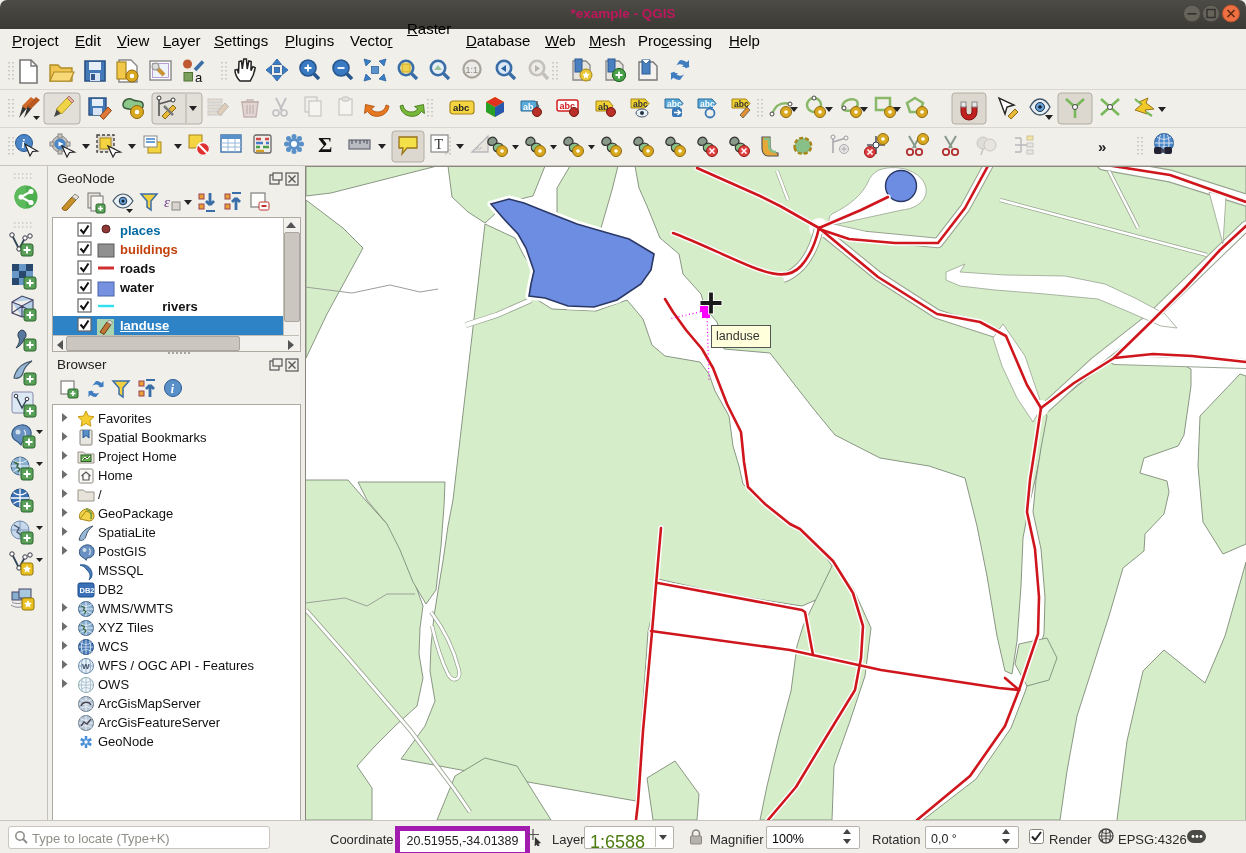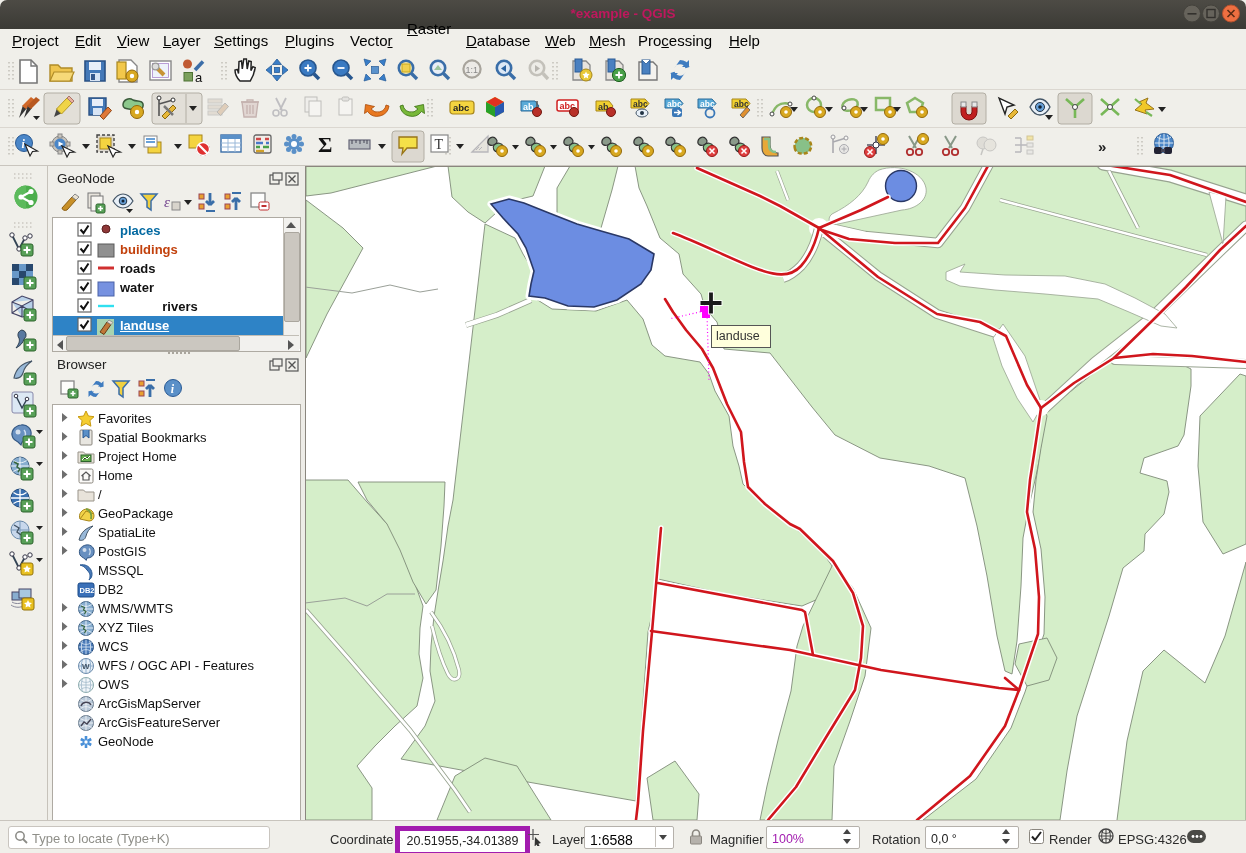--- a/index.html
+++ b/index.html
@@ -997,30 +997,30 @@
     </svg>
 <div class="a" style="left:32px;top:831px;font-size:13px;color:#8f8f89;">Type to locate (Type+K)</div>
 <div class="a lbl" style="left:330px;top:832px;">Coordinate</div>
 <div class="a" style="left:395px;top:826px;width:125px;height:21px;background:#fff;border:5px solid #a21caf;border-radius:0;font-size:12.5px;color:#222;text-align:center;line-height:21px;">20.51955,-34.01389</div>
 <svg class="a" style="left:526px;top:828px" width="18" height="18">
       <path d="M7 1 L7 12 M2 6.5 h11" stroke="#555" stroke-width="1.2"></path>
       <path d="M9 9 l6 6 -2.6 .8 1.6 3 -1.8 1 -1.6 -3.2 -2 2 z" fill="#333"></path>
     </svg>
 <div class="a lbl" style="left:552px;top:832px;">Layers</div>
 <div class="a" style="left:584px;top:826px;width:88px;height:21px;background:#fff;border:1px solid #b5b1ab;border-radius:2px;"></div>
-<div class="a" style="left:590px;top:832px;font-size:14px;color:#000000;">1:6588</div>
+<div class="a" style="left:590px;top:832px;font-size:18px;color:#4d7c0f;">1:6588</div>
 <div class="a" style="left:655px;top:826px;width:1px;height:21px;background:#c5c1bb;"></div>
 <div class="a" style="left:659px;top:835px;width:0;height:0;border-left:4.5px solid transparent;border-right:4.5px solid transparent;border-top:5.5px solid #444;"></div>
 <svg class="a" style="left:689px;top:828px" width="15" height="18">
       <rect x="1.5" y="8" width="11" height="8" rx="1" fill="#b5b1ab" stroke="#8a867f"></rect>
       <path d="M3.5 8 V5.5 a3.5 3.5 0 0 1 7 0 V8" fill="none" stroke="#8a867f" stroke-width="1.6"></path>
     </svg>
 <div class="a lbl" style="left:710px;top:832px;">Magnifier</div>
 <div class="a" style="left:766px;top:826px;width:92px;height:21px;background:#fff;border:1px solid #b5b1ab;border-radius:2px;"></div>
-<div class="a" style="left:772px;top:832px;font-size:12.5px;color:#a21caf;">100%</div>
+<div class="a" style="left:772px;top:832px;font-size:12.5px;color:#000000;">100%</div>
 <div class="a" style="left:843px;top:829px;width:0;height:0;border-left:4px solid transparent;border-right:4px solid transparent;border-bottom:5px solid #444;"></div>
 <div class="a" style="left:843px;top:839px;width:0;height:0;border-left:4px solid transparent;border-right:4px solid transparent;border-top:5px solid #444;"></div>
 <div class="a lbl" style="left:872px;top:832px;">Rotation</div>
 <div class="a" style="left:925px;top:826px;width:92px;height:21px;background:#fff;border:1px solid #b5b1ab;border-radius:2px;"></div>
 <div class="a" style="left:931px;top:832px;font-size:12.5px;color:#222;">0,0 °</div>
 <div class="a" style="left:1002px;top:829px;width:0;height:0;border-left:4px solid transparent;border-right:4px solid transparent;border-bottom:5px solid #444;"></div>
 <div class="a" style="left:1002px;top:839px;width:0;height:0;border-left:4px solid transparent;border-right:4px solid transparent;border-top:5px solid #444;"></div>
 <svg class="a" style="left:1029px;top:829px" width="16" height="16">
       <rect x="0.5" y="0.5" width="14" height="14" rx="2" fill="#fff" stroke="#8a867f"></rect>
       <path d="M3 7.5 L6 11 L12 3" fill="none" stroke="#222" stroke-width="2"></path>

